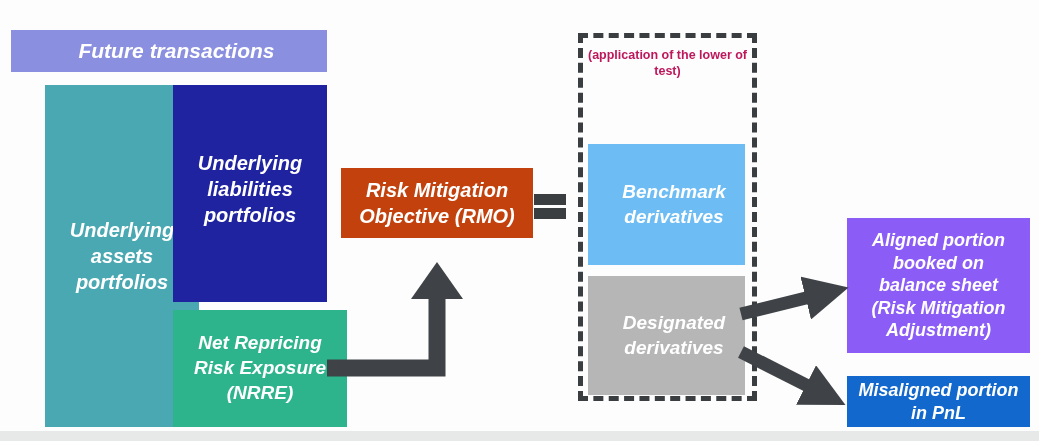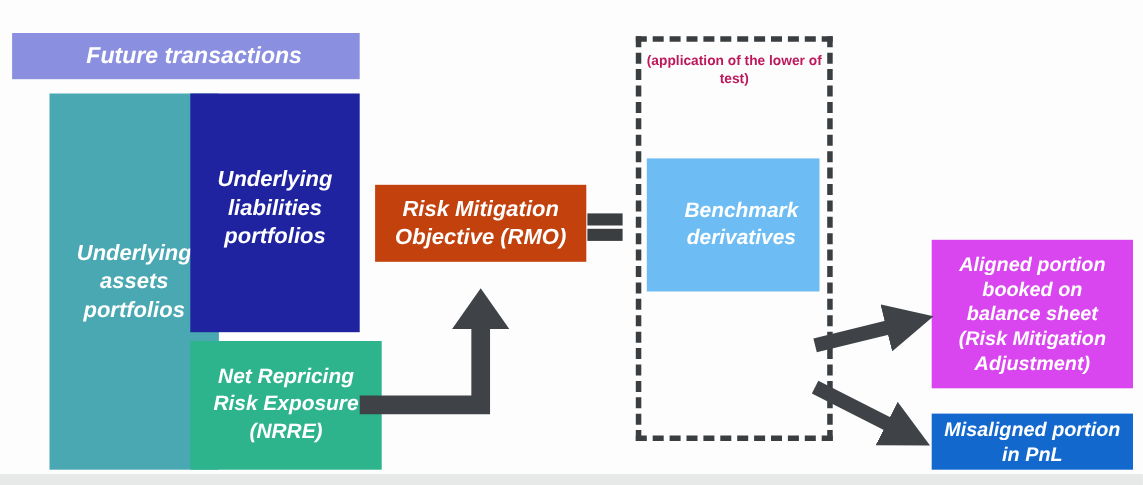--- a/index.html
+++ b/index.html
@@ -21,21 +21,21 @@
     font-style:italic;
     box-sizing:border-box;
     padding-left:15px;
   }
   .box span{display:block;}
   .future{left:11px;top:30px;width:316px;height:42px;background:#8b8fe0;font-size:21px;}
   .assets{left:11px;top:85px;width:154px;height:342px;background:#4aa8b2;font-size:20px;line-height:1.3;padding:0 14px;margin-left:34px;}
   .liabilities{left:173px;top:85px;width:154px;height:217px;background:#1f23a0;font-size:20px;line-height:1.3;padding:0 14px 10px 14px;align-items:center;}
   .nrre{left:173px;top:310px;width:174px;height:117px;background:#2db48c;font-size:19px;line-height:1.3;padding:0 8px;}
   .rmo{left:341px;top:168px;width:192px;height:70px;background:#c2410c;font-size:20px;line-height:1.3;padding:0 12px;}
-  .aligned{left:847px;top:218px;width:183px;height:135px;background:#d946ef;font-size:18px;line-height:1.25;padding:0 12px;}
+  .aligned{left:847px;top:218px;width:183px;height:135px;background:#8b5cf6;font-size:18px;line-height:1.25;padding:0 12px;}
   .misaligned{left:847px;top:376px;width:183px;height:51px;background:#1268cd;font-size:18px;line-height:1.25;padding:0 8px;}
   .benchmark{left:5px;top:106px;width:157px;height:121px;background:#6dbdf4;font-size:19px;line-height:1.3;}
   .designated{left:5px;top:238px;width:157px;height:119px;background:#b5b6b5;font-size:19px;line-height:1.3;}
   .dashed{
     position:absolute;
     left:578px;top:33px;width:179px;height:368px;
     border:5px dashed #3a3e41;
     box-sizing:border-box;
   }
   .cmp-title{
@@ -87,20 +87,23 @@
   </div>
 
   <div class="equals-bar eq-top"></div>
   <div class="equals-bar eq-bottom"></div>
 
   <div class="dashed">
     <div class="cmp-sub">(application of the lower of test)</div>
     <div class="box benchmark">
       <span>Benchmark derivatives</span>
     </div>
+    <div class="box designated">
+      <span>Designated derivatives</span>
+    </div>
   </div>
 
   <div class="box aligned">
     <span>Aligned portion booked on balance sheet (Risk Mitigation Adjustment)</span>
   </div>
 
   <div class="box misaligned">
     <span>Misaligned portion in PnL</span>
   </div>
 

